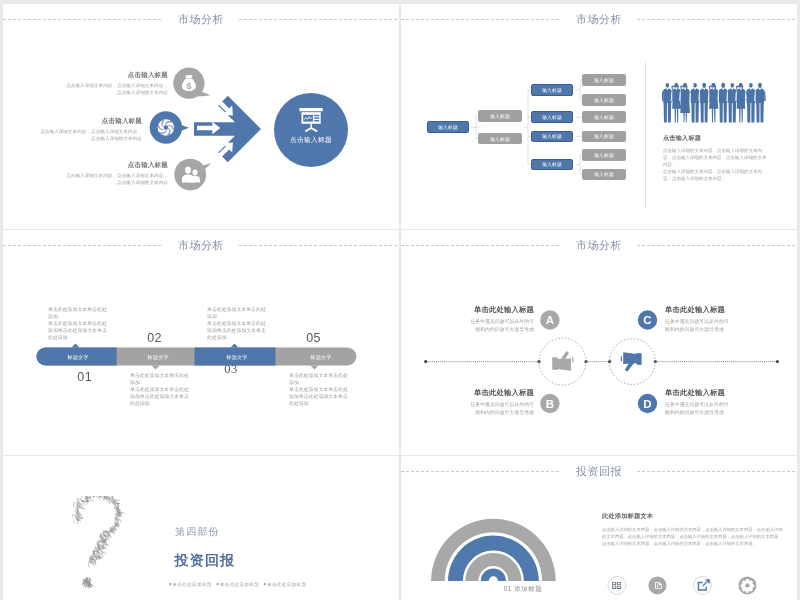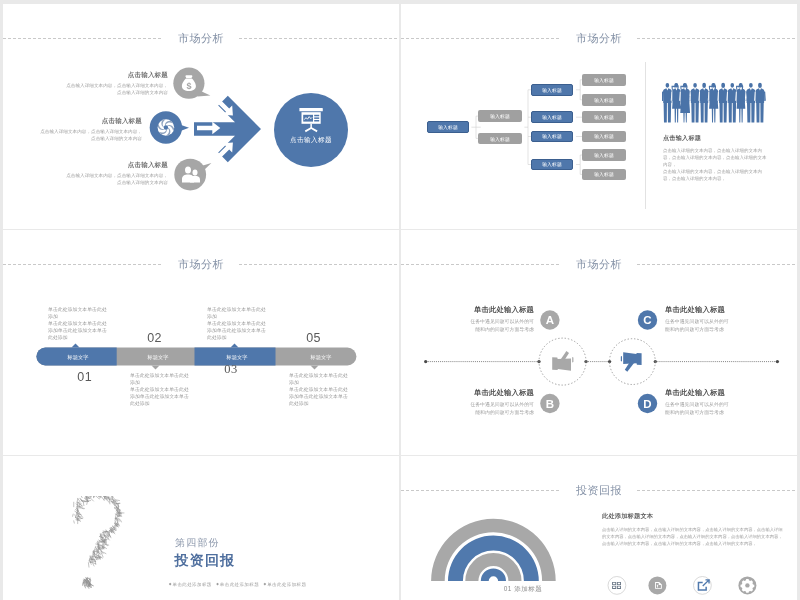--- a/index.html
+++ b/index.html
@@ -8,21 +8,21 @@
   #grid{position:absolute;left:0;top:0;width:800px;height:600px;}
   .slide{position:absolute;background:#fff;overflow:hidden;}
   .s1{left:3px;  top:4px;   width:396px;height:225px;}
   .s2{left:401px;top:4px;   width:396px;height:225px;}
   .s3{left:3px;  top:230px; width:396px;height:225px;}
   .s4{left:401px;top:230px; width:396px;height:225px;}
   .s5{left:3px;  top:456px; width:396px;height:144px;}
   .s6{left:401px;top:456px; width:396px;height:144px;}
 
   
-  .hdr{position:absolute;left:0;top:25px;width:100%;height:18px;
+  .hdr{position:absolute;left:0;top:6px;width:100%;height:18px;
        display:flex;align-items:center;}
   .hdash{flex:1 1 auto;height:1px;
       background-image:linear-gradient(to right,#c9c9c9 0 3px,transparent 3px 5px);
       background-size:5px 1px;background-repeat:repeat-x;}
   .htitle{flex:0 0 auto;padding:0 15px;font-size:11px;color:#8491a6;
       letter-spacing:.5px;white-space:nowrap;}
 
   
   .s1svg{position:absolute;left:0;top:0;width:396px;height:225px;}
   .s1txt{position:absolute;text-align:right;transform:scale(0.1);transform-origin:0 0;
@@ -90,21 +90,21 @@
   .s4tx{position:absolute;width:650px;transform:scale(0.1);transform-origin:0 0;}
   .s4h{font-size:74px;font-weight:bold;color:#4a4a4a;line-height:1;letter-spacing:1px;}
   .s4b{font-size:49px;color:#9c9c9c;line-height:1.45;margin-top:48px;}
   .s4a{left:68.4px;top:75.8px;text-align:right;}
   .s4b-{left:68.4px;top:159.2px;text-align:right;}
   .s4c{left:263.6px;top:75.8px;text-align:left;}
   .s4d{left:263.6px;top:159.2px;text-align:left;}
 
   
   .s5q{position:absolute;left:53px;top:39.5px;width:75px;height:96px;}
-  .s5part{position:absolute;left:172px;top:82px;font-size:10px;color:#8b97ab;
+  .s5part{position:absolute;left:172px;top:71px;font-size:10px;color:#8b97ab;
           letter-spacing:1.2px;line-height:1;font-family:Liberation Serif, serif;}
   .s5head{position:absolute;left:171.5px;top:96.5px;font-size:14px;font-weight:bold;
           color:#4f6f9e;letter-spacing:1.2px;line-height:1;}
   .s5bul{position:absolute;left:163px;top:124.5px;transform:scale(0.1);transform-origin:0 0;
          white-space:nowrap;font-size:45px;color:#9c9c9c;letter-spacing:4px;}
   .s5dot{display:inline-block;width:19px;height:19px;background:#9c9c9c;
          transform:rotate(45deg);vertical-align:middle;margin:0 14px 0 32px;}
   .s5bt{vertical-align:middle;}
 
   

